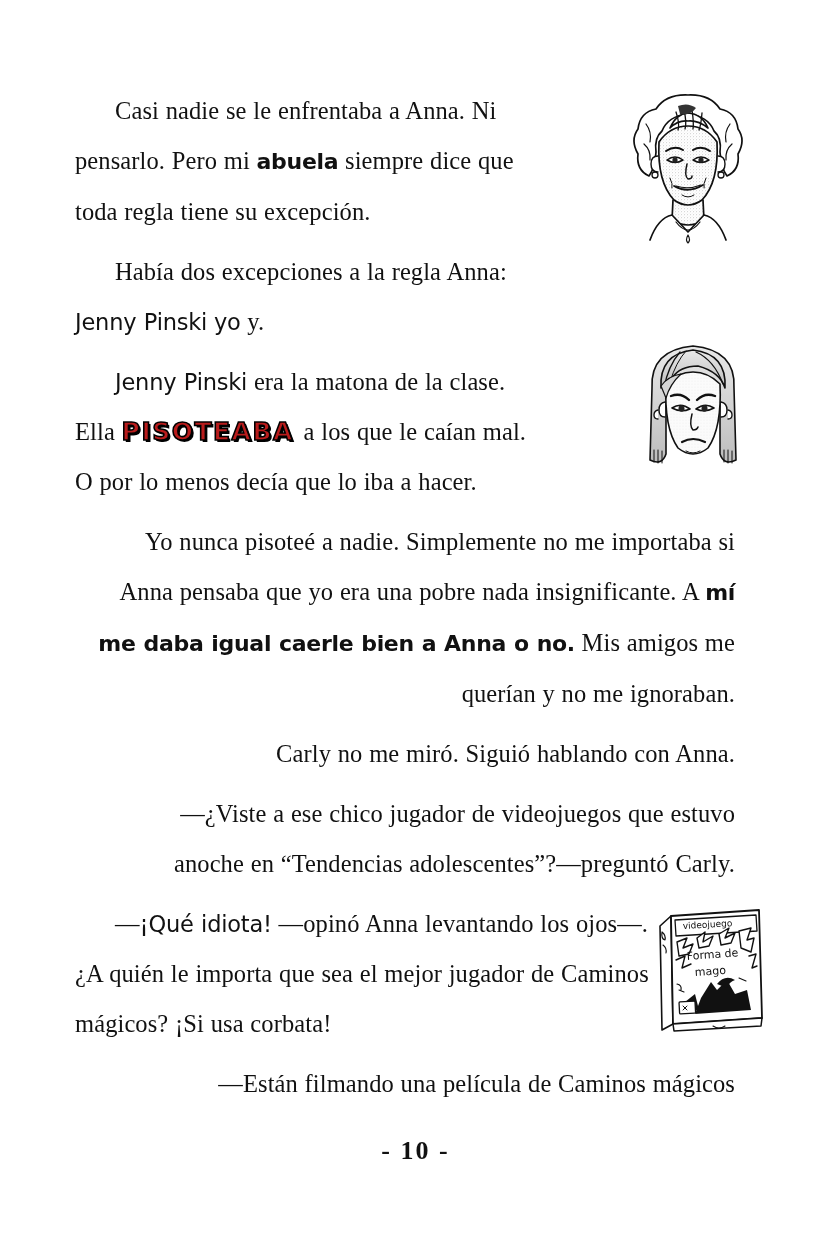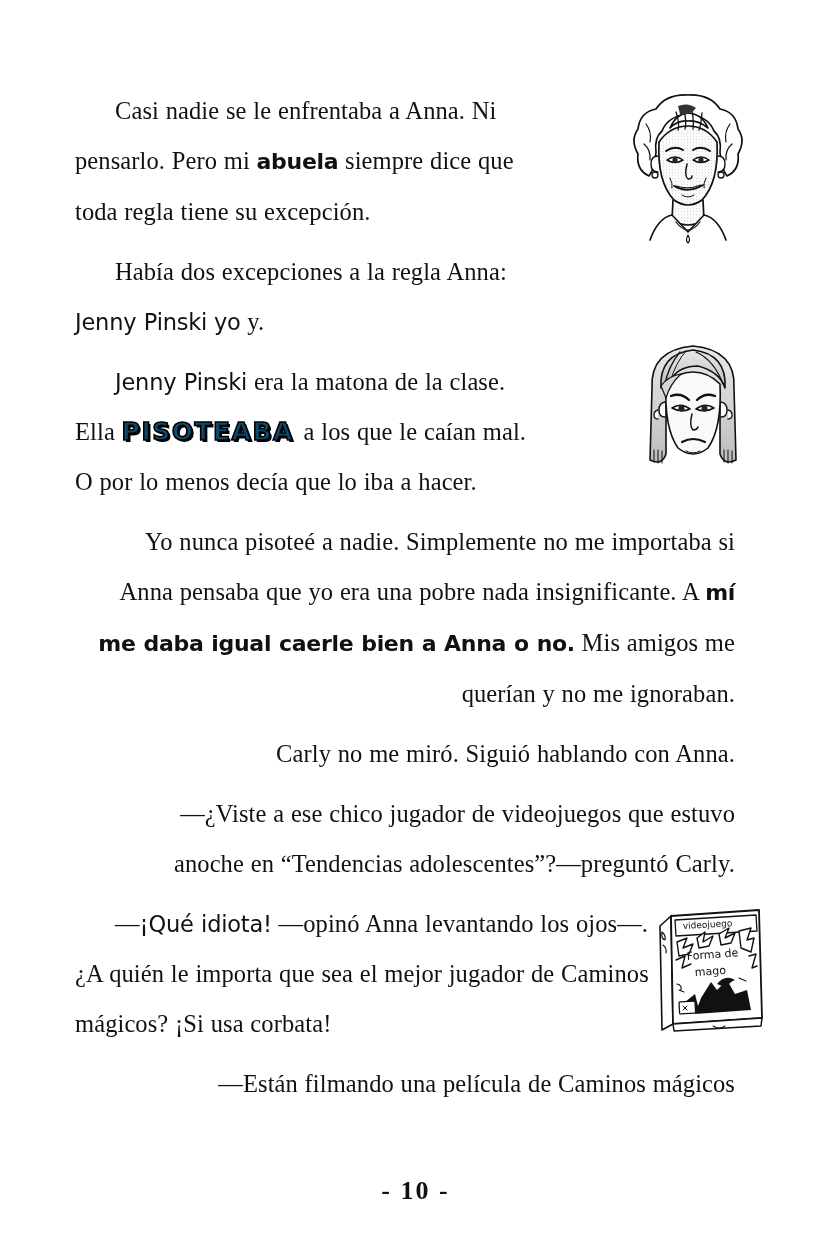--- a/index.html
+++ b/index.html
@@ -66,33 +66,33 @@
     font-family: "DejaVu Sans", sans-serif;
     font-size: 22.5px;
     font-weight: normal;
     letter-spacing: -0.2px;
   }
   .bubble {
     font-family: "DejaVu Sans", sans-serif;
     font-weight: bold;
     font-size: 25px;
     letter-spacing: 1.5px;
-    color: #0c4a6e;
+    color: #b91c1c;
     -webkit-text-stroke: 1.6px #000000;
     text-shadow: 2px 2px 0 #000000;
     padding-right: 3px;
   }
   .ital {
   }
 
   
   .folio {
     position: absolute;
     left: 0;
-    top: 1176px;
+    top: 1136px;
     width: 831px;
     text-align: center;
     font-family: "Liberation Serif", serif;
     font-size: 26px;
     font-weight: bold;
     letter-spacing: 2px;
     color: #111111;
   }
 
   

